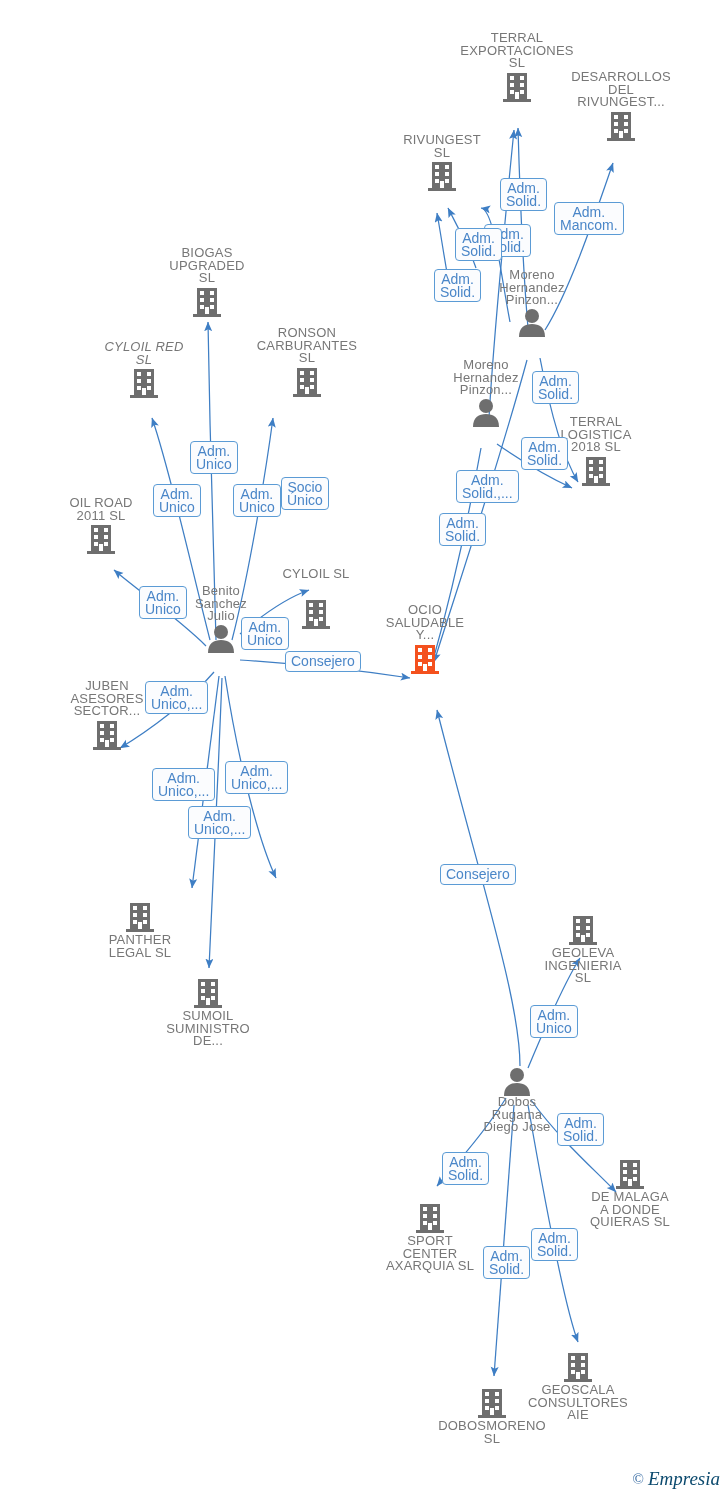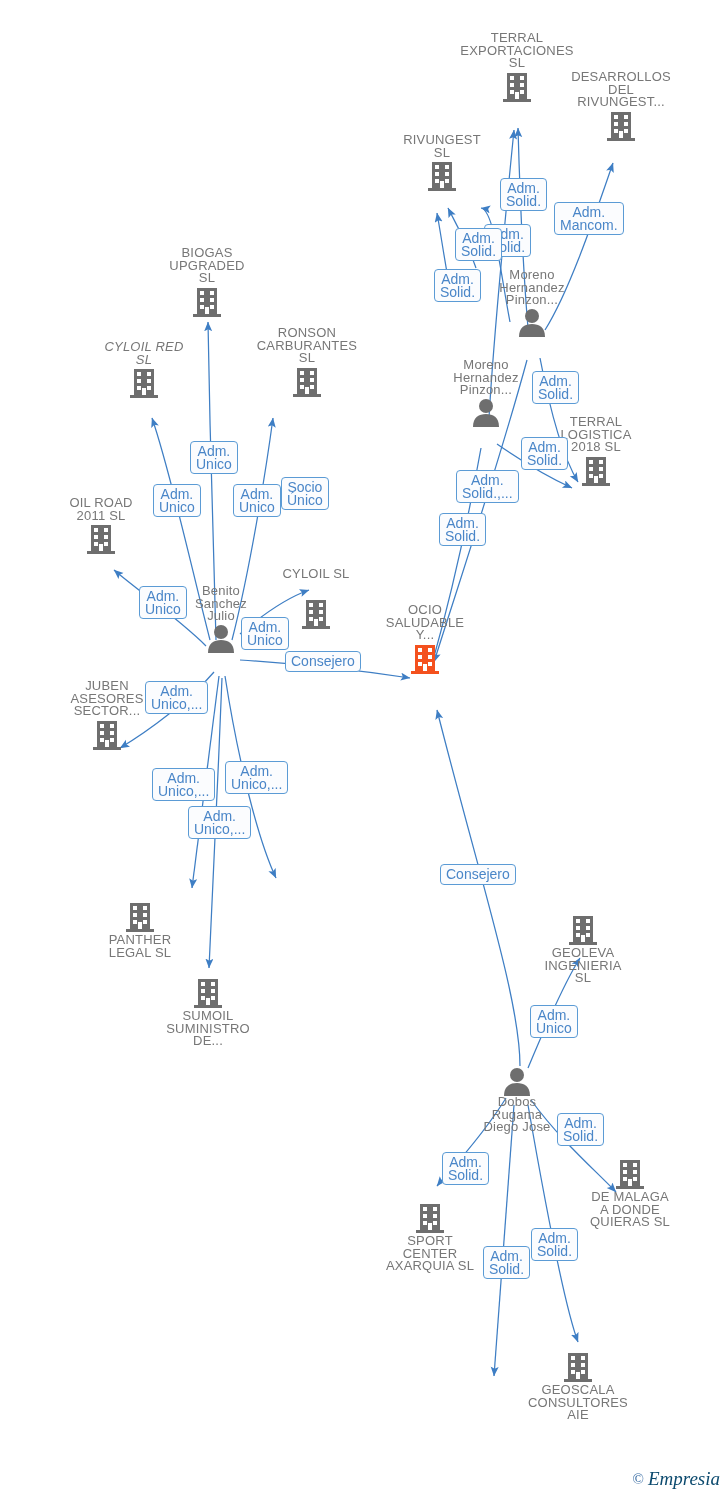--- a/index.html
+++ b/index.html
@@ -350,20 +350,36 @@
           <rect x="18" y="5" width="4" height="4"></rect>
         <rect x="8" y="12" width="4" height="4"></rect>
           <rect x="18" y="12" width="4" height="4"></rect>
         <rect x="8" y="19" width="4" height="4"></rect>
           <rect x="18" y="19" width="4" height="4"></rect>
         <rect x="13" y="21" width="4" height="7"></rect>
       </g>
     </svg>
   </div>
 
+  <div class="node company below" style="left:432px;top:1387px;width:120px;">
+    <div class="caption">DOBOSMORENO SL</div>
+    <svg class="ico" width="30" height="32" viewBox="0 0 30 32">
+      <rect x="5" y="2" width="20" height="26" fill="#6E6E6E"></rect>
+      <rect x="1" y="28" width="28" height="3" fill="#6E6E6E"></rect>
+      <g fill="#fff">
+        <rect x="8" y="5" width="4" height="4"></rect>
+          <rect x="18" y="5" width="4" height="4"></rect>
+        <rect x="8" y="12" width="4" height="4"></rect>
+          <rect x="18" y="12" width="4" height="4"></rect>
+        <rect x="8" y="19" width="4" height="4"></rect>
+          <rect x="18" y="19" width="4" height="4"></rect>
+        <rect x="13" y="21" width="4" height="7"></rect>
+      </g>
+    </svg>
+  </div>
 
   <div class="node company below" style="left:518px;top:1351px;width:120px;">
     <div class="caption">GEOSCALA
 CONSULTORES AIE</div>
     <svg class="ico" width="30" height="32" viewBox="0 0 30 32">
       <rect x="5" y="2" width="20" height="26" fill="#6E6E6E"></rect>
       <rect x="1" y="28" width="28" height="3" fill="#6E6E6E"></rect>
       <g fill="#fff">
         <rect x="8" y="5" width="4" height="4"></rect>
           <rect x="18" y="5" width="4" height="4"></rect>

